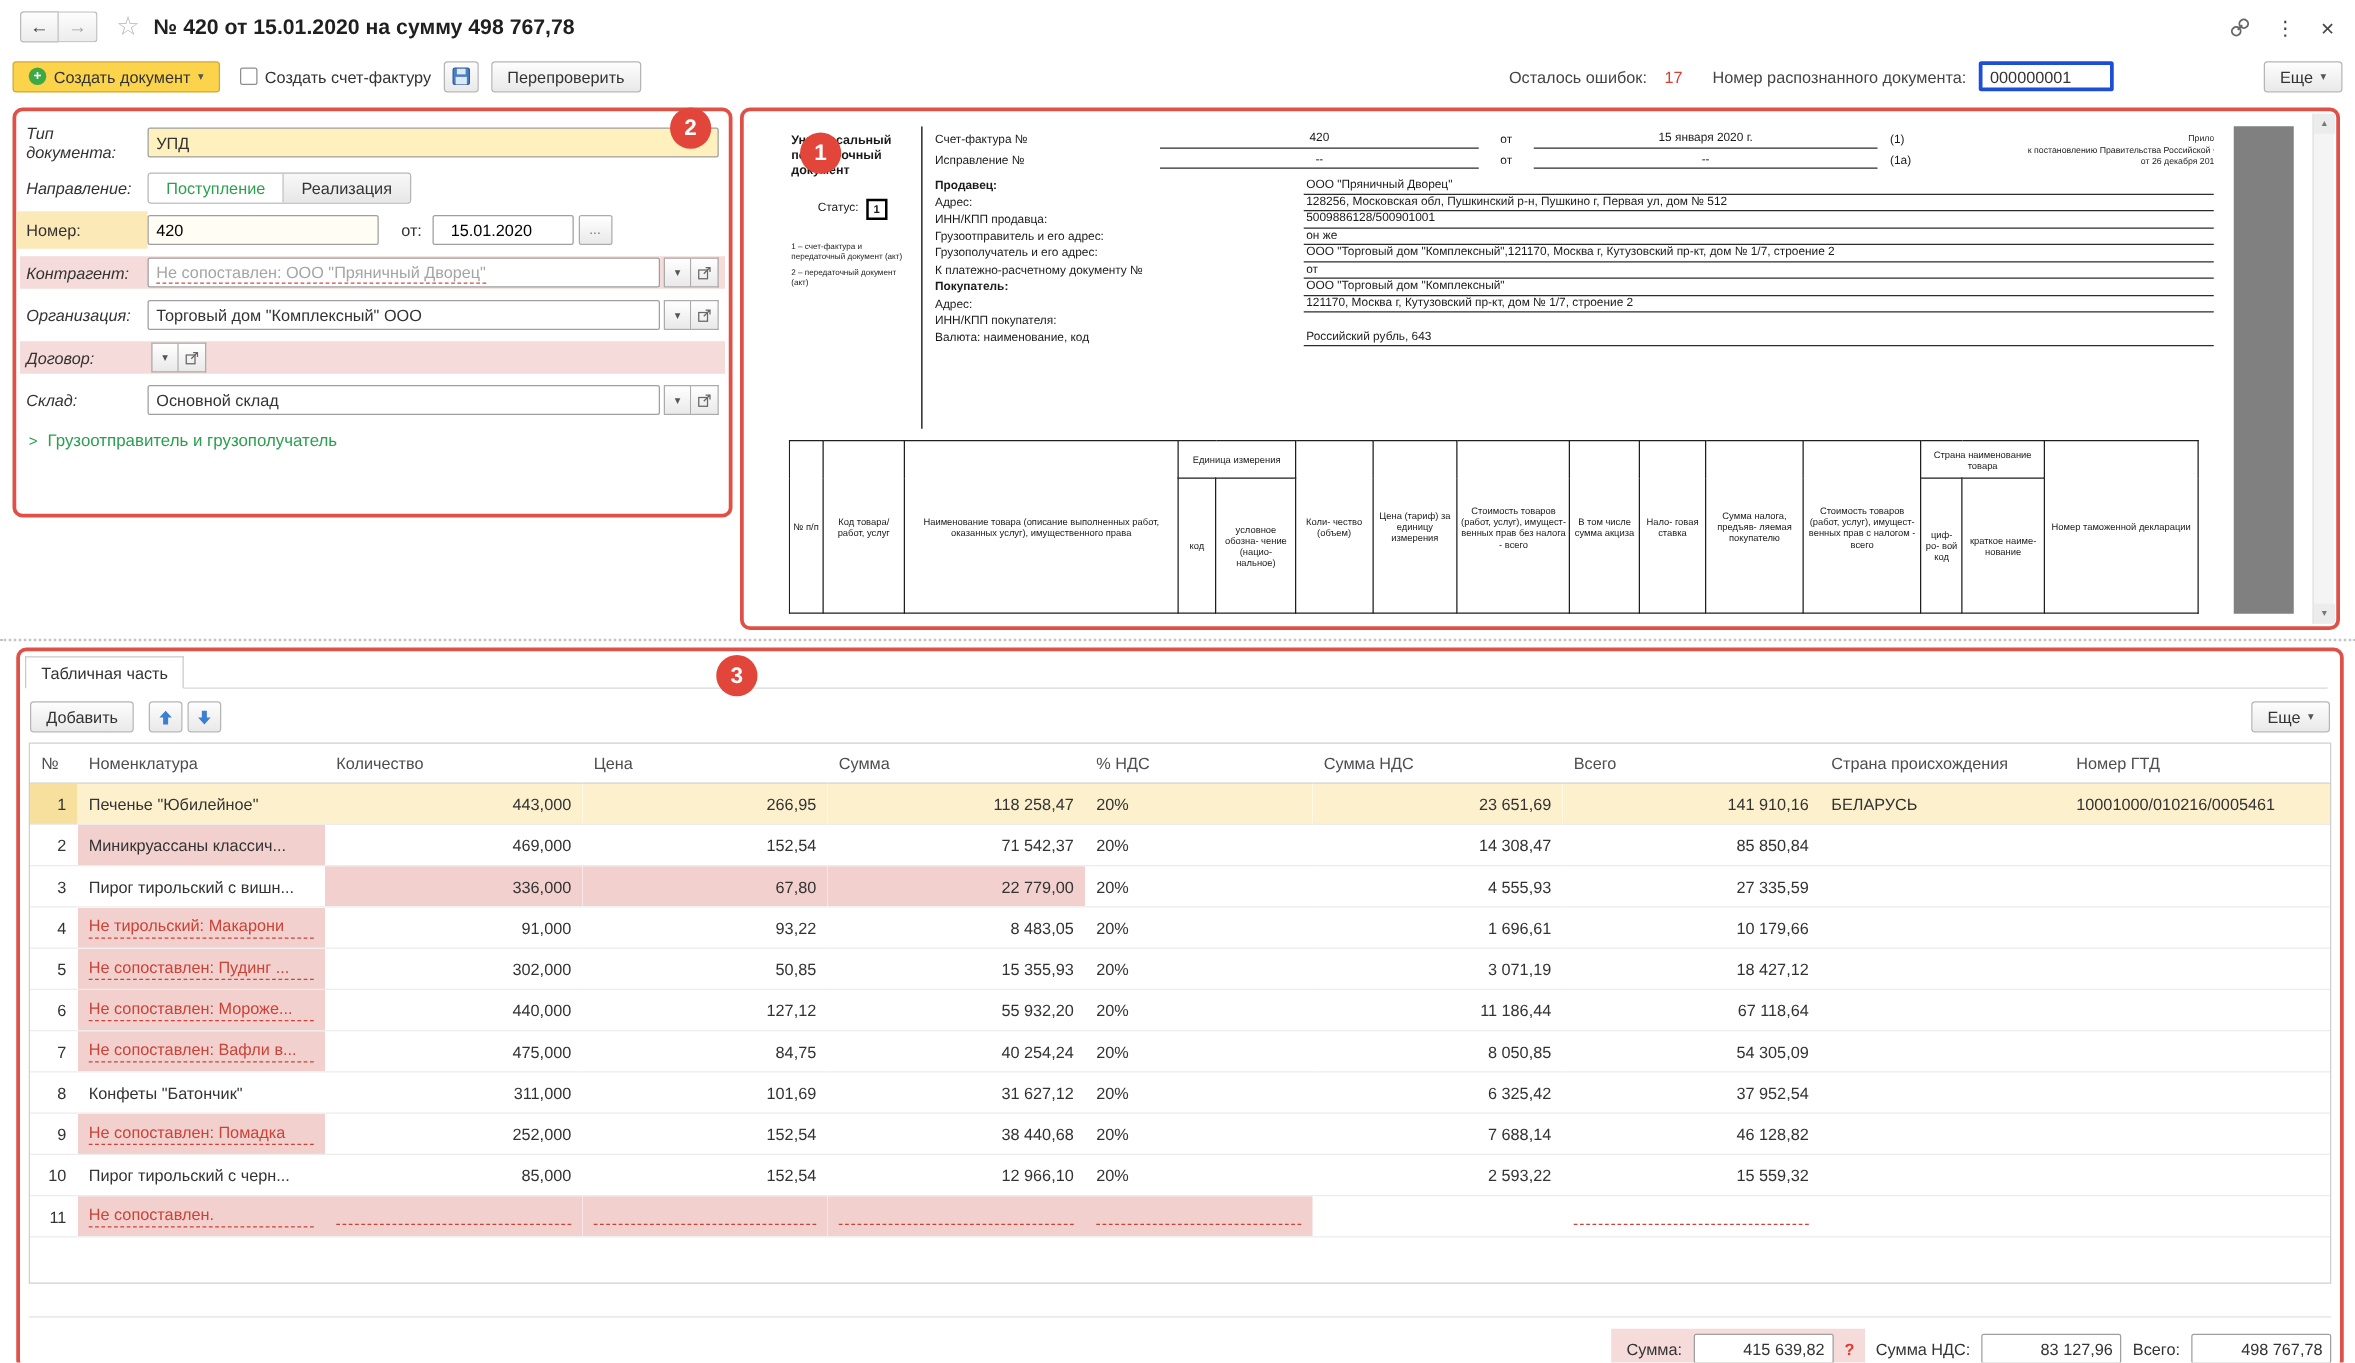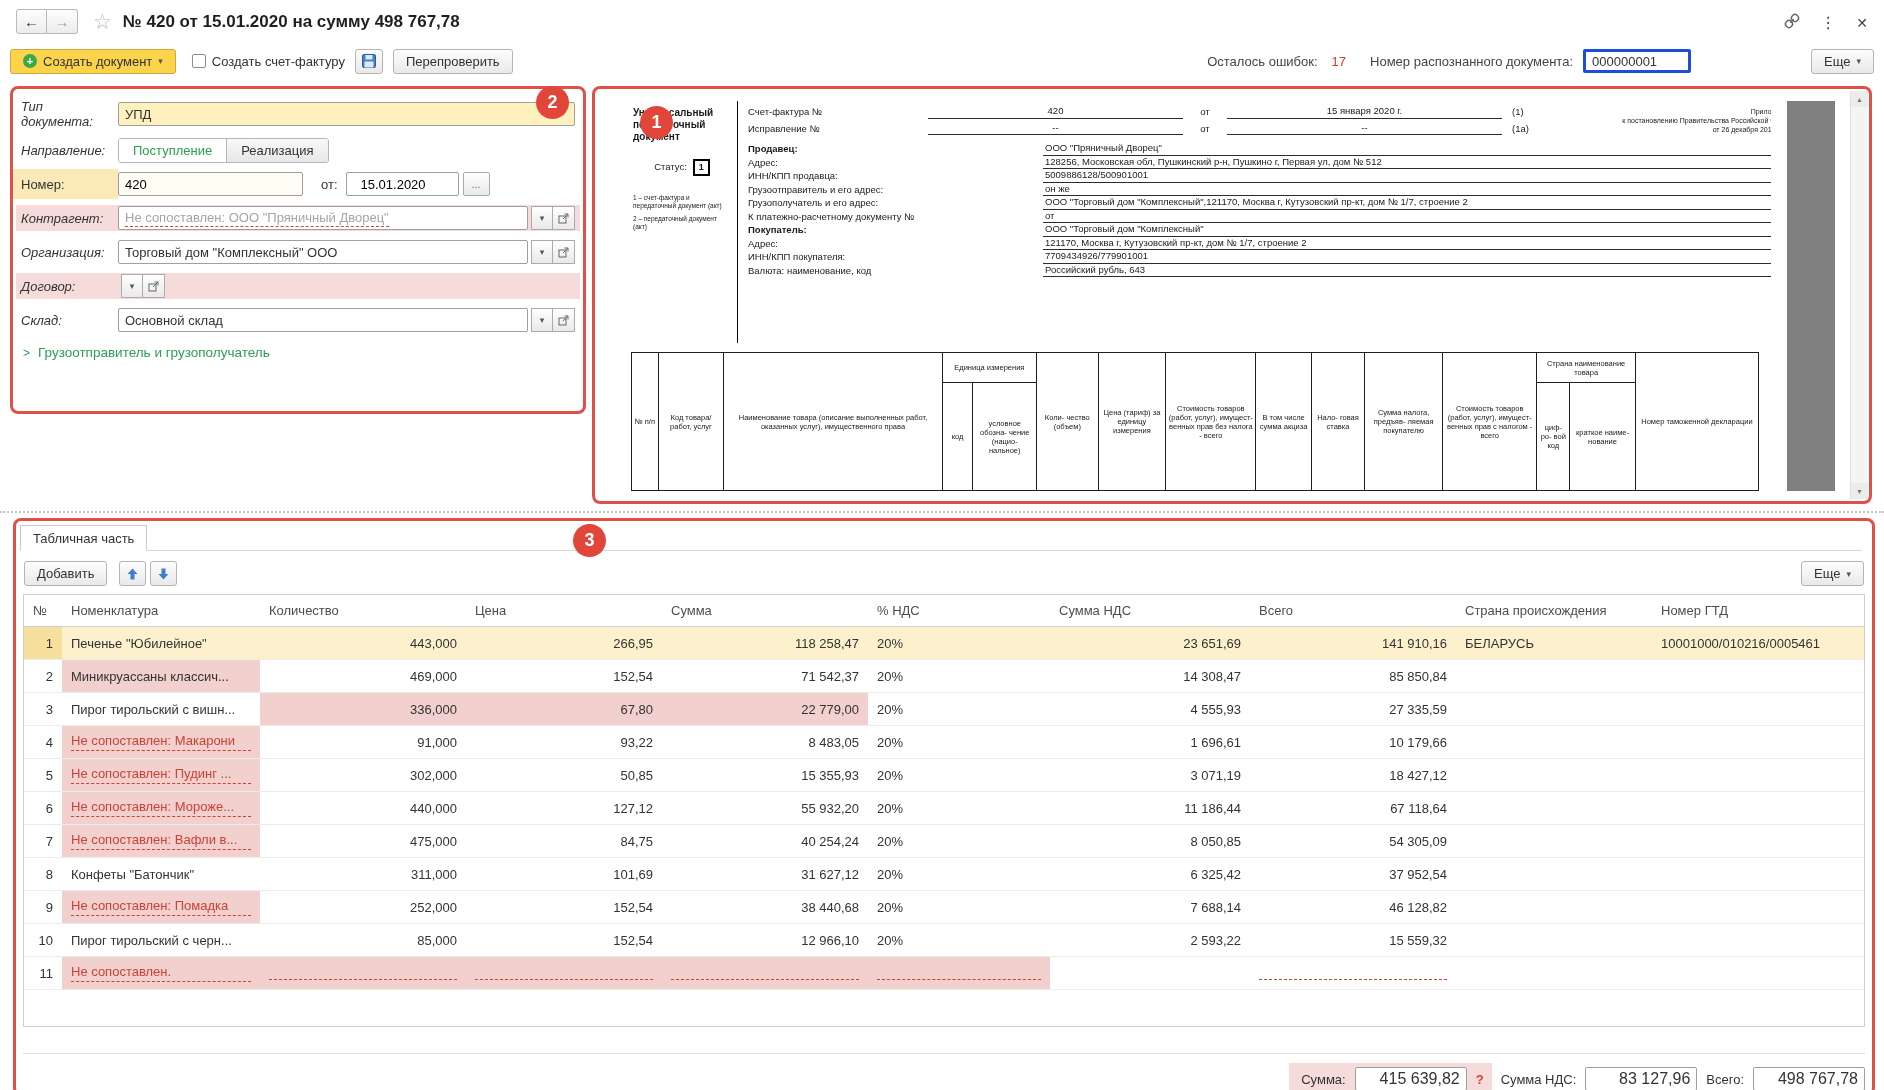--- a/index.html
+++ b/index.html
@@ -121,21 +121,21 @@
   tr.selected td.c-num { background:#f7df9e; }
   td.pinkcell { background:#f2d0cd; }
   td.unmatched { background:#f2d0cd; }
   td.unmatched span { display:block; color:#cb4237; border-bottom:1px dashed #cb4237; padding-bottom:2px; }
   td.dashcell span { display:block; height:13px; border-bottom:1px dashed #cb4237; }
   .totals { position:absolute; left:7px; right:7px; top:532px; border-top:1px solid #e2e2e2; padding-top:9px;
     display:flex; justify-content:flex-end; align-items:center; gap:9px; }
   .sum-wrap { background:#f5dbd9; padding:4px 6px 4px 12px; display:flex; align-items:center; gap:9px; }
   .tot-label { color:#333; }
   .tot-input { width:112px; height:24px; border:1px solid #9f9f9f; border-radius:2px; padding:0 6px;
-    font-size:16px; font-family:inherit; text-align:right; color:#333; background:#fff; }
+    font-size:13px; font-family:inherit; text-align:right; color:#333; background:#fff; }
   .qmark { color:#e0392e; font-weight:bold; padding-right:2px; }
   .more-right { margin-left:auto; }
 </style>
 </head>
 <body>
 
 <div class="hdr-row">
   <div class="navgrp">
     <div class="navbtn first">
         <span>←</span>
@@ -356,21 +356,20 @@
             <div class="pfrow">
               <span class="pflabel b">Покупатель:</span>
               <span class="pfvalue">ООО "Торговый дом "Комплексный"</span>
             </div>
             <div class="pfrow">
               <span class="pflabel">Адрес:</span>
               <span class="pfvalue">121170, Москва г, Кутузовский пр-кт, дом № 1/7, строение 2</span>
             </div>
             <div class="pfrow">
               <span class="pflabel">ИНН/КПП покупателя:</span>
-              <span class="pfvalue">7709434926/779901001</span>
             </div>
             <div class="pfrow">
               <span class="pflabel">Валюта: наименование, код</span>
               <span class="pfvalue">Российский рубль, 643</span>
             </div>
           </div>
       </div>
     </div>
 
     <table class="doctable">
@@ -518,21 +517,21 @@
             <td class="c-r pinkcell"><span>22 779,00</span></td>
             <td class="c-l"><span>20%</span></td>
             <td class="c-r"><span>4 555,93</span></td>
             <td class="c-r"><span>27 335,59</span></td>
             <td class="c-l"><span></span></td>
             <td class="c-l"><span></span></td>
           </tr>
           <tr>
             <td class="c-num"><span>4</span></td>
             <td class="c-l unmatched">
-              <span>Не сопоставлен: Макарони</span>
+              <span>Не тирольский: Макарони</span>
             </td>
             <td class="c-r"><span>91,000</span></td>
             <td class="c-r"><span>93,22</span></td>
             <td class="c-r"><span>8 483,05</span></td>
             <td class="c-l"><span>20%</span></td>
             <td class="c-r"><span>1 696,61</span></td>
             <td class="c-r"><span>10 179,66</span></td>
             <td class="c-l"><span></span></td>
             <td class="c-l"><span></span></td>
           </tr>

